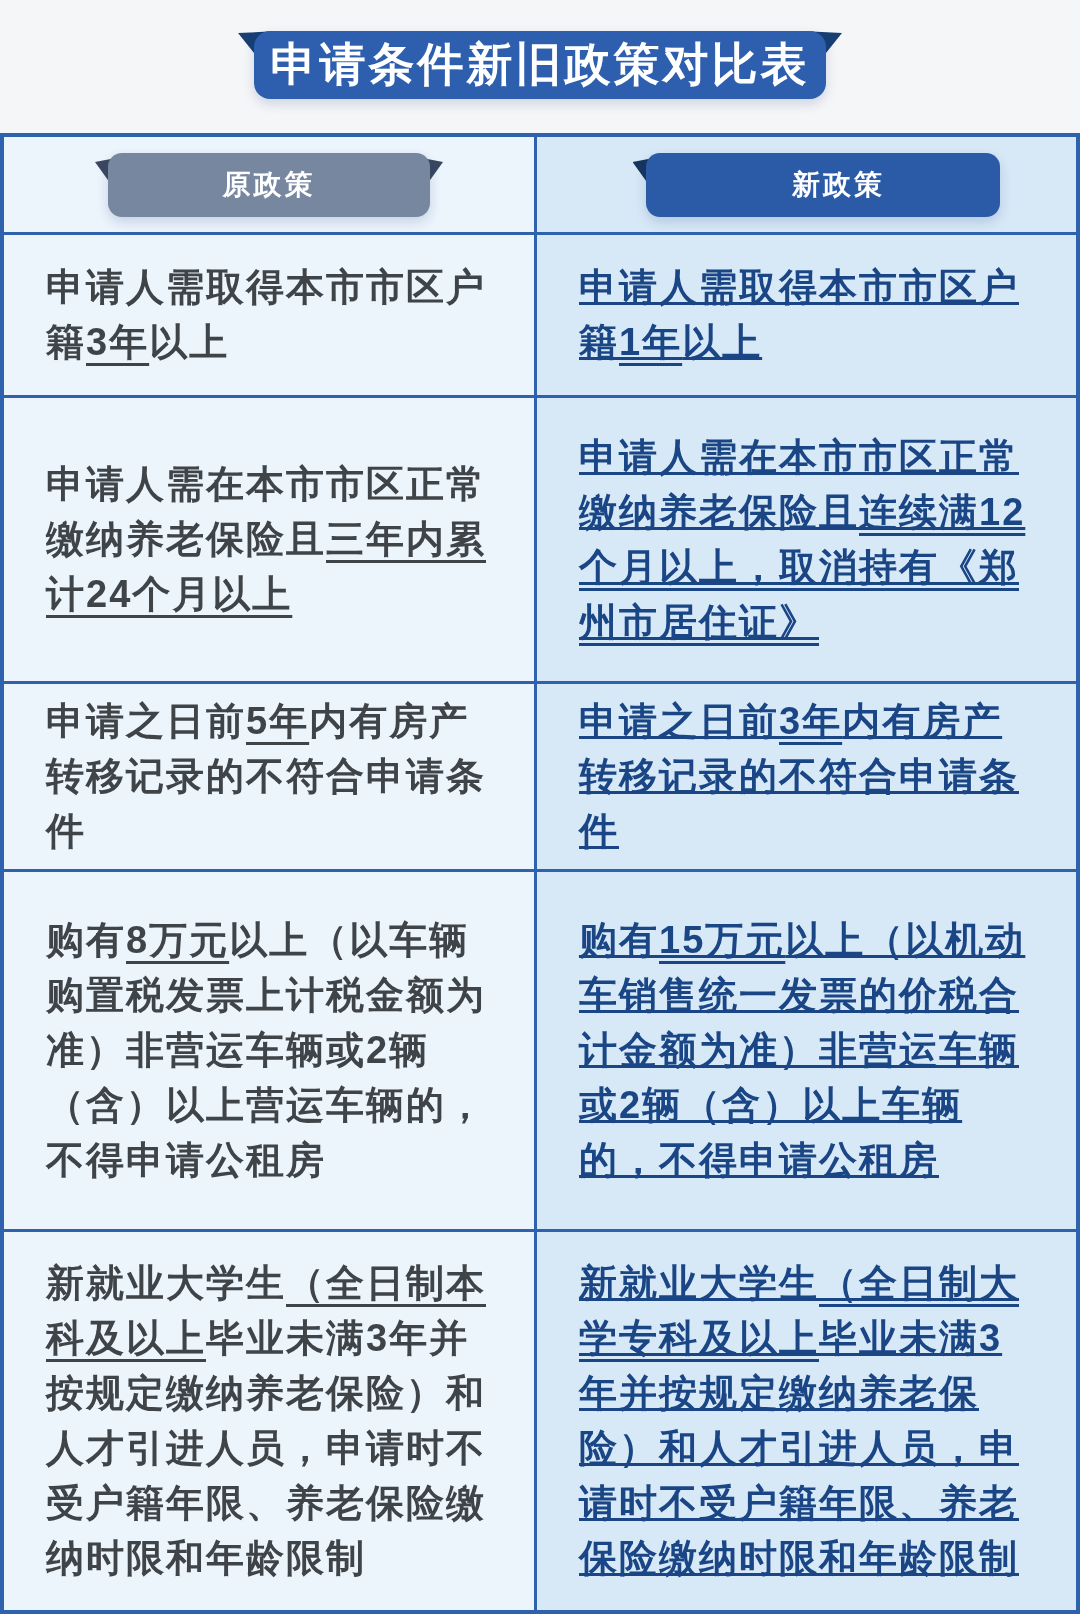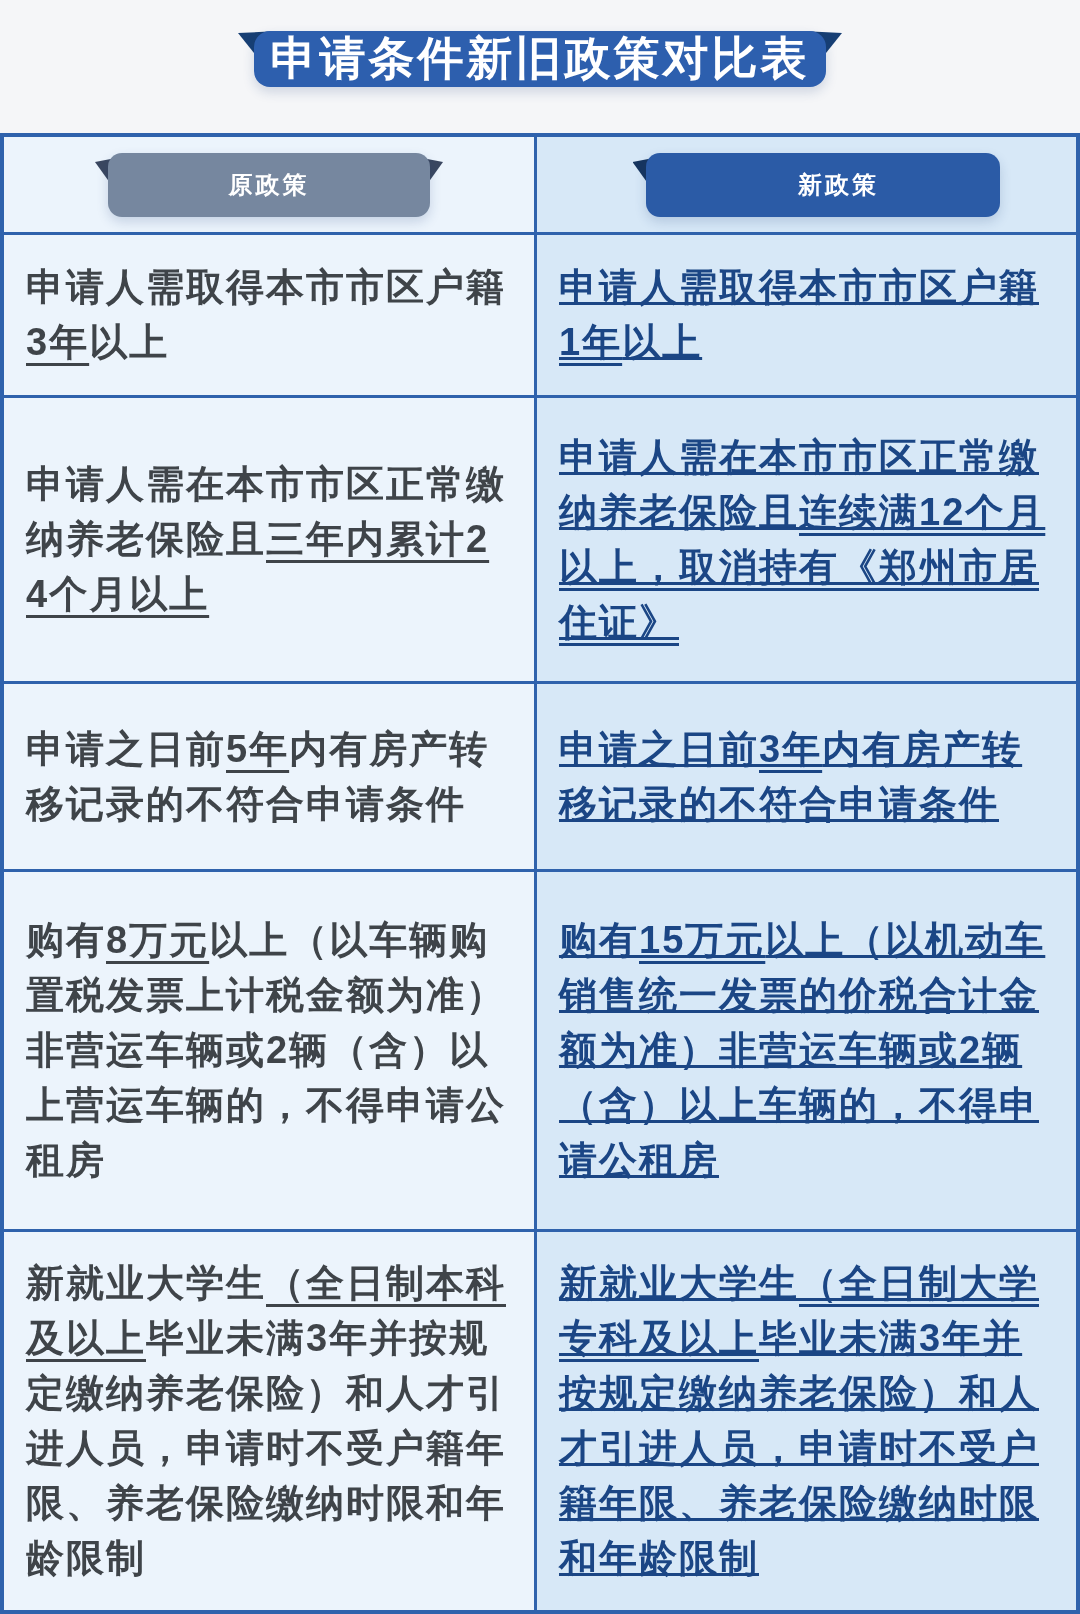--- a/index.html
+++ b/index.html
@@ -22,21 +22,21 @@
   .page{
     position:relative;
     width:1080px;height:1614px;
     background:var(--page-bg);
     overflow:hidden;
   }
 
   
   .title-ribbon{
     position:relative;
-    width:572px;height:56px;
+    width:572px;height:68px;
     margin:31px auto 0;
   }
   .fold{position:absolute;z-index:0;}
   .title-ribbon .fold{
     top:0;width:40px;height:52px;
     background:var(--title-ribbon-fold);
   }
   .title-ribbon .fold-l{left:-16px;clip-path:polygon(0 4%,100% 0,100% 100%);}
   .title-ribbon .fold-r{right:-16px;clip-path:polygon(0 0,100% 4%,0 100%);}
   .ribbon-body{
@@ -59,21 +59,21 @@
     left:0;right:0;top:133px;bottom:0;
     border:4px solid var(--border-blue);
     display:grid;
     grid-template-columns:533px 1fr;
     grid-template-rows:95px 163px 286px 188px 360px auto;
     background:var(--left-cell-bg);
   }
   .cell{
     box-sizing:border-box;
     display:flex;align-items:center;
-    padding:10px 22px;
+    padding:10px 42px;
     border-top:3px solid var(--border-blue);
     justify-content:center;
   }
   .cell.left{background:var(--left-cell-bg);border-right:3px solid var(--border-blue);}
   .cell.right{background:var(--right-cell-bg);}
   .header-cell{border-top:none;justify-content:center;padding:0;}
   .cell-text{
     margin:0;
     font-size:38px;line-height:55px;letter-spacing:2px;
     font-weight:600;
@@ -94,21 +94,21 @@
   }
   .mini-ribbon .fold{top:3px;width:34px;height:54px;}
   .mini-ribbon .fold-l{left:-13px;clip-path:polygon(0 12%,100% 0,100% 100%);}
   .mini-ribbon .fold-r{right:-13px;clip-path:polygon(0 0,100% 12%,0 100%);}
   .mini-ribbon .ribbon-body{border-radius:14px;}
   .mini-ribbon.old .fold{background:var(--old-ribbon-fold);}
   .mini-ribbon.old .ribbon-body{background:var(--old-ribbon-bg);}
   .mini-ribbon.new .fold{background:var(--new-ribbon-fold);}
   .mini-ribbon.new .ribbon-body{background:var(--new-ribbon-bg);padding-left:32px;}
   .mini-label{
-    font-size:24px;font-weight:700;letter-spacing:3px;
+    font-size:28px;font-weight:700;letter-spacing:3px;
     color:var(--ribbon-text);
   }
 </style>
 </head>
 <body>
 
 <div class="page">
 
   <div class="title-ribbon">
     <span class="fold fold-l"></span>

